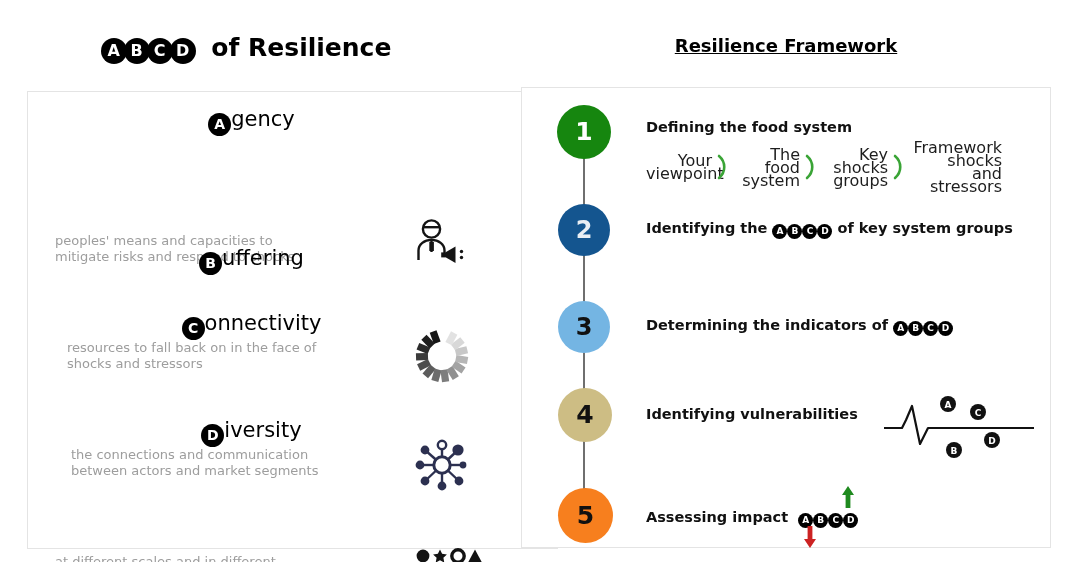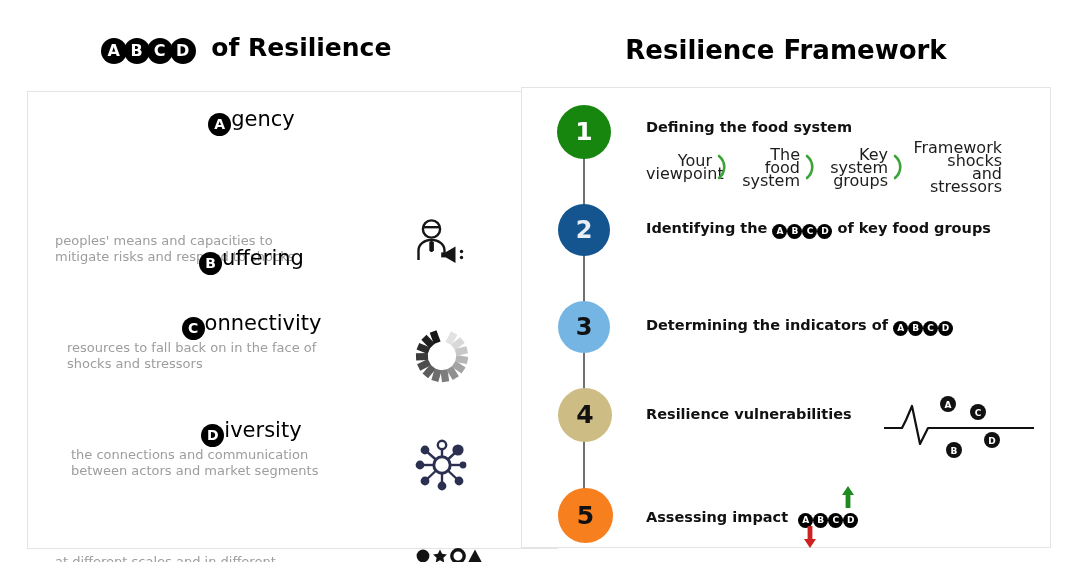--- a/index.html
+++ b/index.html
@@ -14,21 +14,21 @@
 
   
   .panel-title{
     position:absolute;
     font-weight:bold;
     color:#000;
     white-space:nowrap;
     font-family:"DejaVu Sans","Liberation Sans",sans-serif;
   }
   #left-title{left:0;top:33px;width:492px;text-align:center;font-size:25px;letter-spacing:0px;}
-  #right-title{left:521px;top:35px;width:530px;text-align:center;font-size:26px;}
+  #right-title{left:521px;top:35px;width:530px;text-align:center;font-size:18px;text-decoration:underline;}
 
   .title-badges{display:inline-block;vertical-align:-2px;margin-right:10px;}
 
   
   .cl{
     display:inline-block;
     border-radius:50%;
     background:#000;
     color:#fff;
     text-align:center;
@@ -300,55 +300,55 @@
               <path d="M3 3 C10 9, 10 19, 3 25" fill="none" stroke="#3aa436" stroke-width="2.6" stroke-linecap="round"></path>
             </svg>
         </div>
         <div class="crumb">The food
 system</div>
         <div class="chev">
           <svg width="14" height="28" viewBox="0 0 14 28">
               <path d="M3 3 C10 9, 10 19, 3 25" fill="none" stroke="#3aa436" stroke-width="2.6" stroke-linecap="round"></path>
             </svg>
         </div>
-        <div class="crumb">Key system
+        <div class="crumb">Key shocks
 groups</div>
         <div class="chev">
           <svg width="14" height="28" viewBox="0 0 14 28">
               <path d="M3 3 C10 9, 10 19, 3 25" fill="none" stroke="#3aa436" stroke-width="2.6" stroke-linecap="round"></path>
             </svg>
         </div>
         <div class="crumb wide">Framework shocks
 and stressors</div>
       </div>
     </div>
 
     <div class="step">
       <div class="step-circle" style="left:36px;top:116px;width:52px;height:52px;line-height:52px;font-size:24px;background:#14558f;color:#e9eef4;">
         <span>2</span>
       </div>
       <div class="step-title" style="left:124px;top:132px;">
-        <span>Identifying the </span><span class="cl cl-step">A</span><span class="cl cl-step">B</span><span class="cl cl-step">C</span><span class="cl cl-step">D</span><span> of key food groups</span>
+        <span>Identifying the </span><span class="cl cl-step">A</span><span class="cl cl-step">B</span><span class="cl cl-step">C</span><span class="cl cl-step">D</span><span> of key system groups</span>
       </div>
     </div>
 
     <div class="step">
       <div class="step-circle" style="left:36px;top:213px;width:52px;height:52px;line-height:52px;font-size:24px;background:#74b5e3;color:#111111;">
         <span>3</span>
       </div>
       <div class="step-title" style="left:124px;top:229px;">
         <span>Determining the indicators of </span><span class="cl cl-step">A</span><span class="cl cl-step">B</span><span class="cl cl-step">C</span><span class="cl cl-step">D</span>
       </div>
     </div>
 
     <div class="step">
       <div class="step-circle" style="left:36px;top:300px;width:54px;height:54px;line-height:54px;font-size:25px;background:#cdbd84;color:#111111;">
         <span>4</span>
       </div>
-      <div class="step-title" style="left:124px;top:318px;">Resilience vulnerabilities</div>
+      <div class="step-title" style="left:124px;top:318px;">Identifying vulnerabilities</div>
       <div class="ill" style="left:360px;top:296px;">
         <svg width="160" height="80" viewBox="0 0 160 80">
           <path d="M2 44 L20 44 L24 36 L30 22 L38 60 L46 44 L152 44" fill="none" stroke="#111" stroke-width="2.2" stroke-linejoin="round"></path>
           <g>
             <circle cx="66" cy="20" r="8" fill="#111"></circle>
             <text x="66" y="24" font-family="DejaVu Sans, sans-serif" font-size="9" font-weight="bold" fill="#fff" text-anchor="middle">A</text>
           </g>
           <g>
             <circle cx="96" cy="28" r="8" fill="#111"></circle>
             <text x="96" y="32" font-family="DejaVu Sans, sans-serif" font-size="9" font-weight="bold" fill="#fff" text-anchor="middle">C</text>

